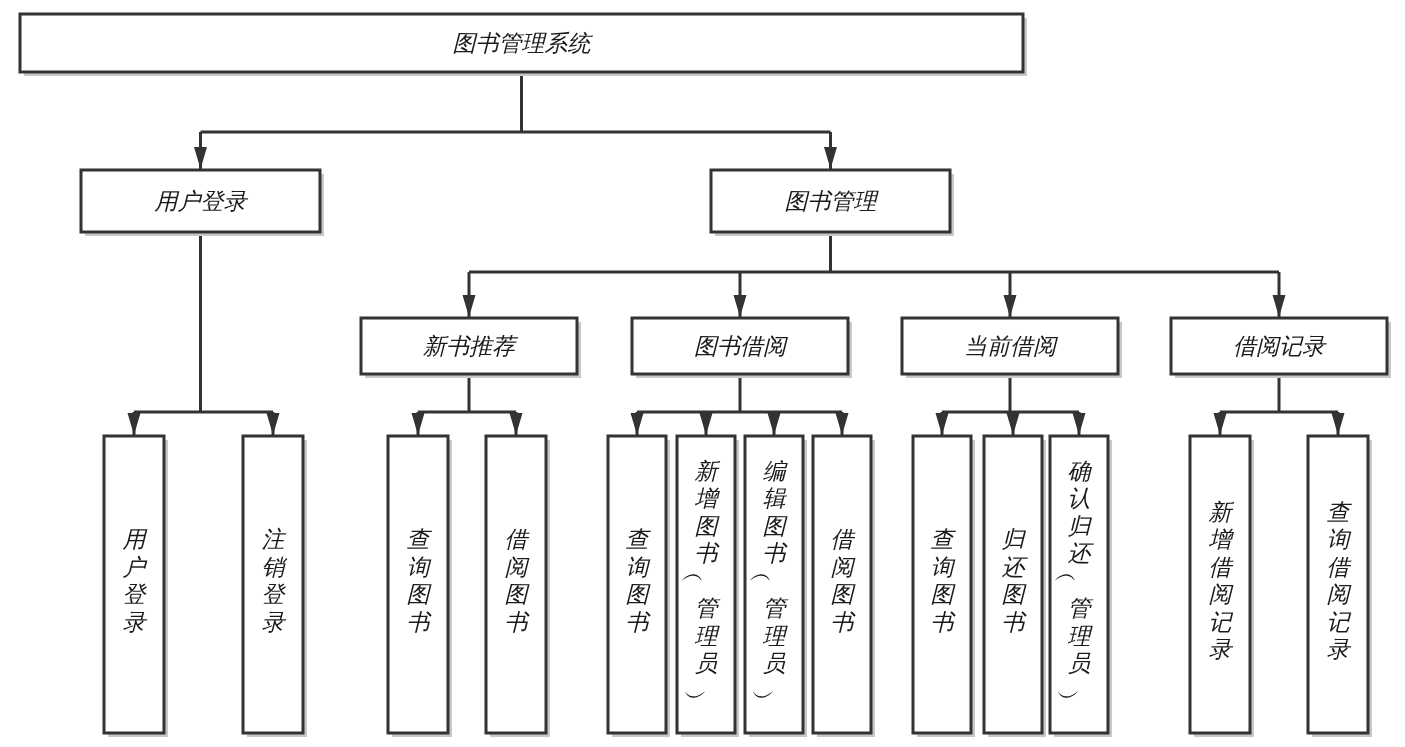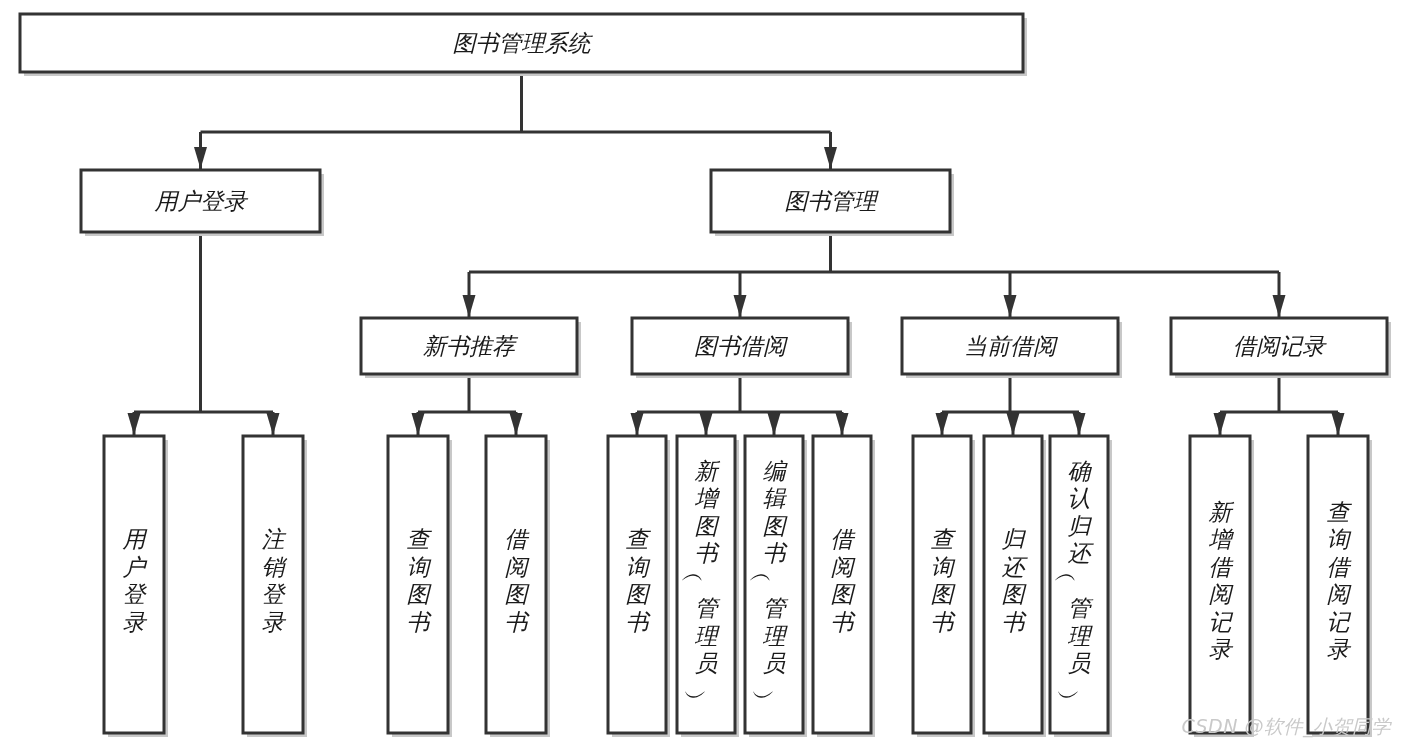--- a/index.html
+++ b/index.html
@@ -231,14 +231,13 @@
           <rect x="1190" y="436" width="60" height="297" class="node-rect"></rect>
           <text x="1220" class="vlabel"><tspan x="1220" y="519.75">新</tspan><tspan x="1220" y="547.25">增</tspan><tspan x="1220" y="574.75">借</tspan><tspan x="1220" y="602.25">阅</tspan><tspan x="1220" y="629.75">记</tspan><tspan x="1220" y="657.25">录</tspan></text>
         </g>
         <g>
           <rect x="1312" y="440" width="60" height="297" class="node-shadow"></rect>
           <rect x="1308" y="436" width="60" height="297" class="node-rect"></rect>
           <text x="1338" class="vlabel"><tspan x="1338" y="519.75">查</tspan><tspan x="1338" y="547.25">询</tspan><tspan x="1338" y="574.75">借</tspan><tspan x="1338" y="602.25">阅</tspan><tspan x="1338" y="629.75">记</tspan><tspan x="1338" y="657.25">录</tspan></text>
         </g>
       </g>
   </svg>
-  <div class="watermark">CSDN @软件_小贺同学</div>
 </div>
 
 </body></html>

